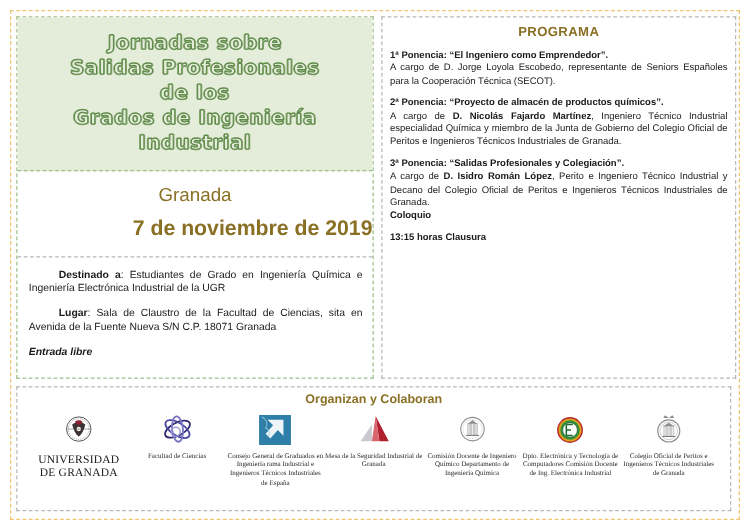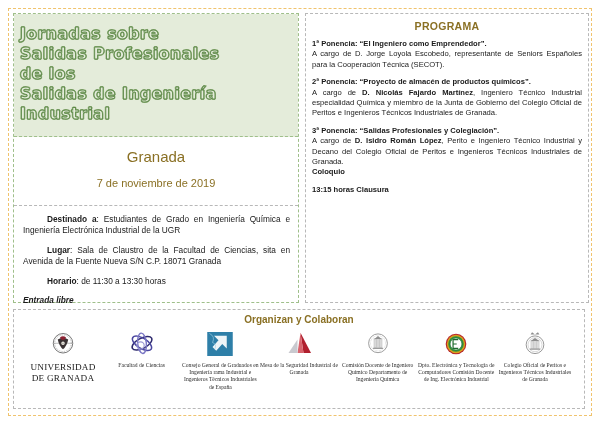--- a/index.html
+++ b/index.html
@@ -52,21 +52,21 @@
     border: 1px dashed #b8b8b8;
     margin: 4px 4px 2px 4px;
     padding: 4px 6px 4px 6px;
   }
 
   
   .title-block {
     background: #e4ecda;
     border-bottom: 1px dashed #9fbf8a;
     padding: 10px 6px 12px 6px;
-    text-align: left;
+    text-align: center;
   }
   .title-line {
     font-family: "DejaVu Sans", sans-serif;
     font-weight: bold;
     font-size: 15.5px;
     line-height: 20px;
     letter-spacing: 0.6px;
     color: #e4ecda;
     -webkit-text-stroke: 0.9px #5f8a4a;
     text-shadow:
@@ -82,25 +82,26 @@
     padding: 9px 0 10px 0;
     border-bottom: 1px dashed #b8b8b8;
   }
   .city {
     font-size: 15px;
     font-weight: normal;
     color: #8a7024;
     line-height: 21px;
   }
   .date {
-    font-size: 11px;
-    font-weight: normal;
+    font-size: 17px;
+    font-weight: bold;
     color: #8a7024;
     line-height: 24px;
     margin-top: 4px;
+    text-align: right;
   }
 
   
   .details-block {
     flex: 1;
     padding: 8px 8px 6px 9px;
     font-size: 8.3px;
     line-height: 11.4px;
     color: #1a1a1a;
   }
@@ -189,38 +190,35 @@
 <div class="poster">
 
   <div class="top-area">
 
     <div class="col-left">
 
       <div class="title-block">
         <div class="title-line">Jornadas sobre</div>
         <div class="title-line">Salidas Profesionales</div>
         <div class="title-line">de los</div>
-        <div class="title-line">Salidas de Ingeniería</div>
+        <div class="title-line">Grados de Ingeniería</div>
         <div class="title-line">Industrial</div>
       </div>
 
       <div class="city-block">
         <div class="city">Granada</div>
         <div class="date">7 de noviembre de 2019</div>
       </div>
 
       <div class="details-block">
         <div class="det-item">
           <span class="det-label">Destinado a</span><span>:</span><span> Estudiantes de Grado en Ingeniería Química e Ingeniería Electrónica Industrial de la UGR</span>
         </div>
         <div class="det-item">
           <span class="det-label">Lugar</span><span>:</span><span> Sala de Claustro de la Facultad de Ciencias, sita en Avenida de la Fuente Nueva S/N C.P. 18071 Granada</span>
-        </div>
-        <div class="det-item">
-          <span class="det-label">Horario</span><span>:</span><span> de 11:30 a 13:30 horas</span>
         </div>
         <div class="det-item det-free">Entrada libre</div>
       </div>
 
     </div>
 
     <div class="col-right">
       <div class="programa-title">PROGRAMA</div>
 
 

